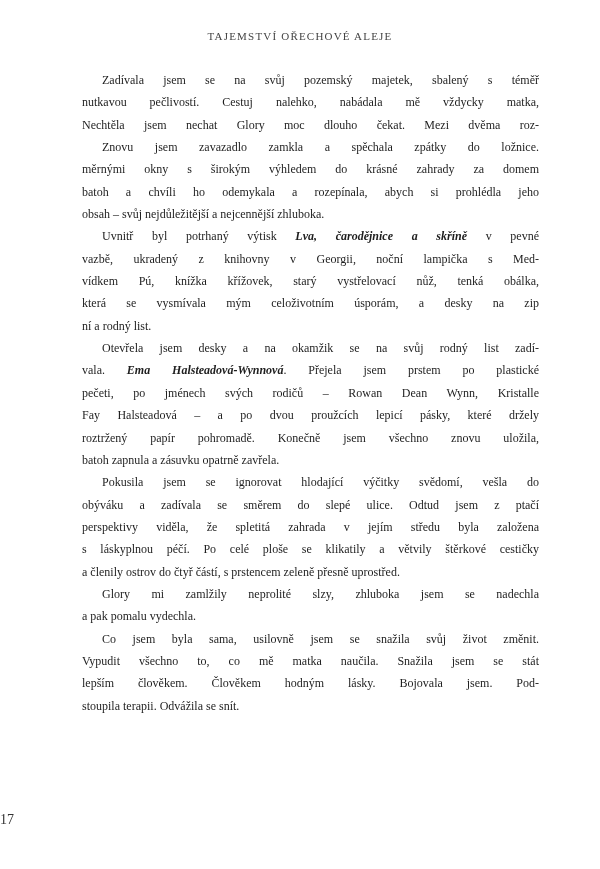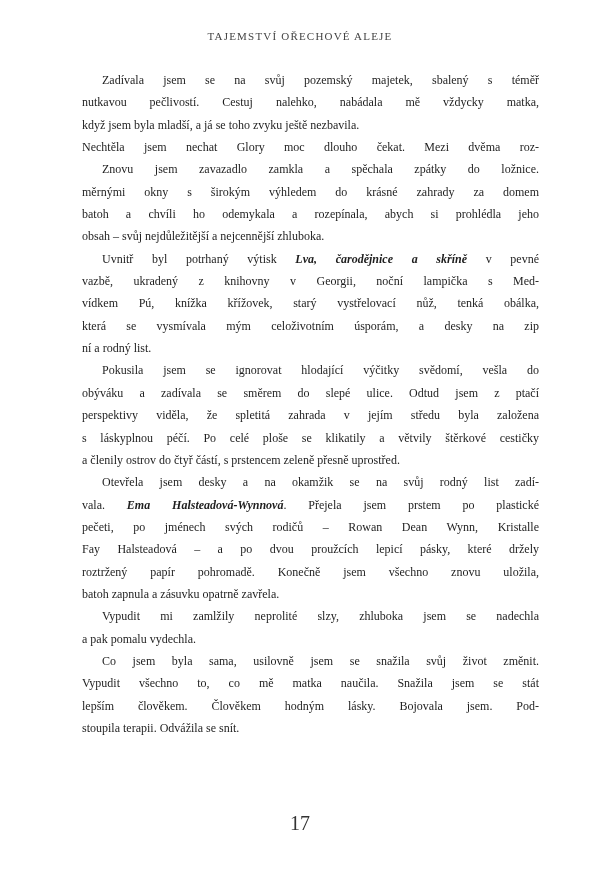--- a/index.html
+++ b/index.html
@@ -5,65 +5,64 @@
   html, body { margin: 0; padding: 0; background: #ffffff; }
   body { width: 600px; height: 869px; position: relative; overflow: hidden;
          font-family: "Liberation Serif", "DejaVu Serif", serif; color: #1e1e1e; }
   .running-head { position: absolute; top: 30px; left: 0; width: 600px; text-align: center;
          font-size: 11px; letter-spacing: 1.2px; color: #444; }
   .body-text { position: absolute; top: 69px; left: 82px; width: 457px;
          font-size: 12px; line-height: 22.35px; }
   .line { display: block; white-space: nowrap; text-align: justify; text-align-last: justify; height: 22.35px; }
   .line.last { text-align-last: left; }
   .line.indent { text-indent: 20px; }
-  .folio { position: absolute; top: 812px; left: 0; width: 600px; text-align: center; font-size: 20px; color: #333; }
+  .folio { position: absolute; top: 812px; left: 0; width: 600px; text-align: left; font-size: 14px; color: #333; }
   i { font-style: italic; font-weight: bold; }
 </style>
 </head>
 <body>
 
 <div class="running-head">TAJEMSTVÍ OŘECHOVÉ ALEJE</div>
 
 <div class="body-text" id="body">
     <div>
       <span class="line indent"><span>Zadívala jsem se na svůj pozemský majetek, sbalený s téměř</span></span>
       <span class="line"><span>nutkavou pečlivostí. Cestuj nalehko, nabádala mě vždycky matka,</span></span>
-      <span class="line last"><span>když jsem byla mladší, a já se toho zvyku ještě nezbavila.</span></span>
     </div>
     <div>
       <span class="line"><span>Nechtěla jsem nechat Glory moc dlouho čekat. Mezi dvěma roz-</span></span>
       <span class="line indent"><span>Znovu jsem zavazadlo zamkla a spěchala zpátky do ložnice.</span></span>
       <span class="line"><span>měrnými okny s širokým výhledem do krásné zahrady za domem</span></span>
       <span class="line"><span>batoh a chvíli ho odemykala a rozepínala, abych si prohlédla jeho</span></span>
       <span class="line last"><span>obsah – svůj nejdůležitější a nejcennější zhluboka.</span></span>
     </div>
     <div>
       <span class="line indent"><span>Uvnitř byl potrhaný výtisk </span><i>Lva, čarodějnice a skříně</i><span> v pevné</span></span>
       <span class="line"><span>vazbě, ukradený z knihovny v Georgii, noční lampička s Med-</span></span>
       <span class="line"><span>vídkem Pú, knížka křížovek, starý vystřelovací nůž, tenká obálka,</span></span>
       <span class="line"><span>která se vysmívala mým celoživotním úsporám, a desky na zip</span></span>
       <span class="line last"><span>ní a rodný list.</span></span>
     </div>
     <div>
-      <span class="line indent"><span>Pokusila jsem se ignorovat hlodající výčitky svědomí, vešla do</span></span>
-      <span class="line"><span>obýváku a zadívala se směrem do slepé ulice. Odtud jsem z ptačí</span></span>
-      <span class="line"><span>perspektivy viděla, že spletitá zahrada v jejím středu byla založena</span></span>
-      <span class="line"><span>s láskyplnou péčí. Po celé ploše se klikatily a větvily štěrkové cestičky</span></span>
-      <span class="line last"><span>a členily ostrov do čtyř částí, s prstencem zeleně přesně uprostřed.</span></span>
-    </div>
-    <div>
       <span class="line indent"><span>Otevřela jsem desky a na okamžik se na svůj rodný list zadí-</span></span>
       <span class="line"><span>vala. </span><i>Ema Halsteadová-Wynnová</i><span>. Přejela jsem prstem po plastické</span></span>
       <span class="line"><span>pečeti, po jménech svých rodičů – Rowan Dean Wynn, Kristalle</span></span>
       <span class="line"><span>Fay Halsteadová – a po dvou proužcích lepicí pásky, které držely</span></span>
       <span class="line"><span>roztržený papír pohromadě. Konečně jsem všechno znovu uložila,</span></span>
       <span class="line last"><span>batoh zapnula a zásuvku opatrně zavřela.</span></span>
     </div>
     <div>
-      <span class="line indent"><span>Vypudit mi zamlžily neprolité slzy, zhluboka jsem se nadechla</span></span>
+      <span class="line indent"><span>Pokusila jsem se ignorovat hlodající výčitky svědomí, vešla do</span></span>
+      <span class="line"><span>obýváku a zadívala se směrem do slepé ulice. Odtud jsem z ptačí</span></span>
+      <span class="line"><span>perspektivy viděla, že spletitá zahrada v jejím středu byla založena</span></span>
+      <span class="line"><span>s láskyplnou péčí. Po celé ploše se klikatily a větvily štěrkové cestičky</span></span>
+      <span class="line last"><span>a členily ostrov do čtyř částí, s prstencem zeleně přesně uprostřed.</span></span>
+    </div>
+    <div>
+      <span class="line indent"><span>Glory mi zamlžily neprolité slzy, zhluboka jsem se nadechla</span></span>
       <span class="line last"><span>a pak pomalu vydechla.</span></span>
     </div>
     <div>
       <span class="line indent"><span>Co jsem byla sama, usilovně jsem se snažila svůj život změnit.</span></span>
       <span class="line"><span>Vypudit všechno to, co mě matka naučila. Snažila jsem se stát</span></span>
       <span class="line"><span>lepším člověkem. Člověkem hodným lásky. Bojovala jsem. Pod-</span></span>
       <span class="line last"><span>stoupila terapii. Odvážila se snít.</span></span>
     </div>
   </div>
 

